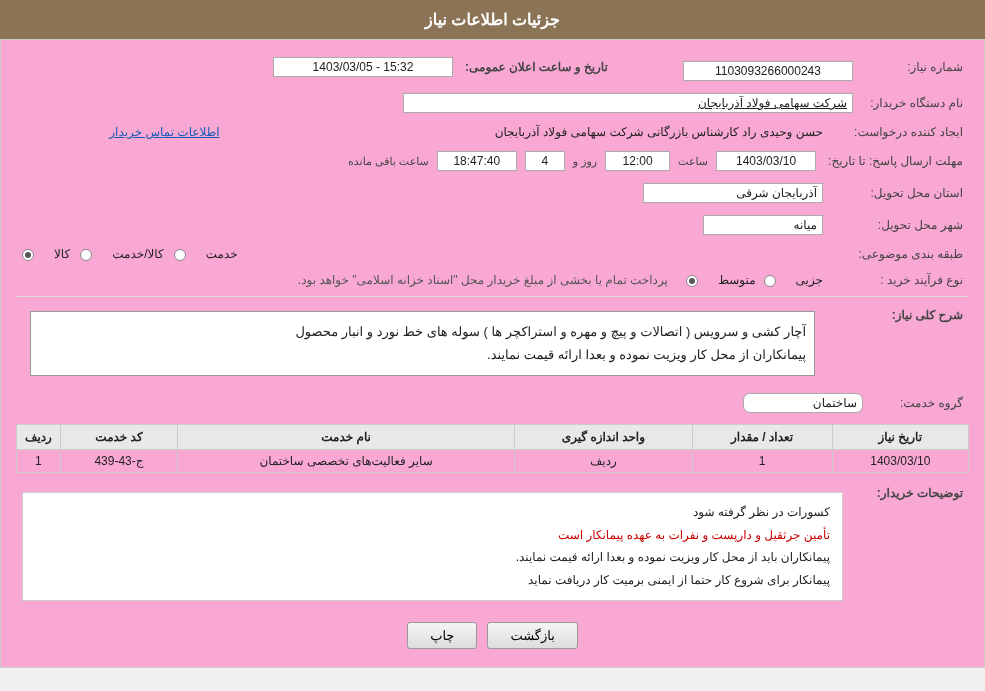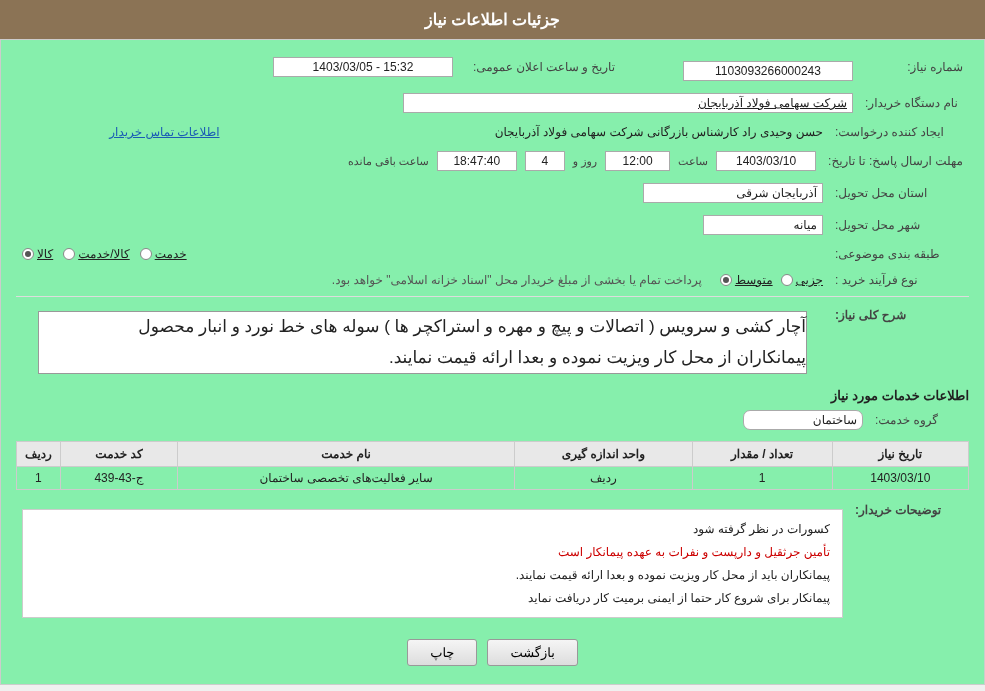--- a/index.html
+++ b/index.html
@@ -6,21 +6,21 @@
     body {
       font-family: Tahoma, Arial, sans-serif;
       font-size: 13px;
       background: #f0f0f0;
       direction: rtl;
       color: #222;
     }
     .container {
       width: 985px;
       margin: 0 auto;
-      background: #86efac;
+      background: #f9a8d4;
     }
     .header {
       background: #8b7355;
       color: #fff;
       text-align: center;
       padding: 10px 0;
       font-size: 16px;
       font-weight: bold;
     }
     .main-content {
@@ -32,21 +32,21 @@
       width: 100%;
       border-collapse: collapse;
       margin-bottom: 6px;
     }
     .info-table td {
       padding: 3px 6px;
       vertical-align: middle;
       font-size: 12px;
     }
     .label-cell {
-      text-align: left;
+      text-align: right;
       color: #444;
       white-space: nowrap;
       width: auto;
       min-width: 100px;
     }
     .value-cell {
       text-align: right;
     }
     .input-box {
       border: 1px solid #aaa;
@@ -78,23 +78,22 @@
       color: #444;
     }
     .radio-group {
       display: flex;
       gap: 10px;
       flex-direction: row-reverse;
       align-items: center;
     }
     .radio-item {
       display: flex;
-      align-items: center;
-      gap: 3px;
-      text-decoration: underline;
+      align-items: flex-end;
+      gap: 20px;
     }
     .radio-circle {
       width: 12px;
       height: 12px;
       border-radius: 50%;
       border: 1px solid #888;
       background: #fff;
       display: inline-block;
       position: relative;
     }
@@ -103,23 +102,24 @@
       width: 6px;
       height: 6px;
       border-radius: 50%;
       background: #555;
       position: absolute;
       top: 2px;
       left: 2px;
     }
     .description-box {
       border: 1px solid #999;
-      background: #fff;
-      margin: 5px 16px;
-      font-size: 17px;
+      padding: 8px;
+      background: #fff;
+      margin: 5px 8px;
+      font-size: 13px;
       text-align: right;
       line-height: 1.8;
     }
     .data-table {
       width: 100%;
       border-collapse: collapse;
       margin: 8px 0;
     }
     .data-table th {
       background: #e8e8e8;
@@ -191,21 +191,21 @@
   <div class="main-content">
 
     <table class="info-table">
       <tbody>
           <tr>
         <td class="label-cell" style="text-align:right;width:110px;">شماره نیاز:</td>
         <td class="value-cell" style="width:200px;">
           <div class="input-box" style="min-width:170px;text-align:center;direction:ltr;margin-top:8px;">1103093266000243</div>
         </td>
         <td style="width:30px;"></td>
-        <td class="label-cell" style="text-align:center;width:170px;">تاریخ و ساعت اعلان عمومی:</td>
+        <td class="label-cell" style="text-align:left;width:170px;font-weight:bold;">تاریخ و ساعت اعلان عمومی:</td>
         <td class="value-cell">
           <div class="input-box" style="min-width:180px;text-align:center;direction:ltr;">1403/03/05 - 15:32</div>
         </td>
       </tr>
     </tbody>
       </table>
 
     <table class="info-table">
       <tbody>
           <tr>
@@ -327,21 +327,20 @@
         <td class="value-cell">
           <div class="description-box">
             <div>آچار کشی و سرویس ( اتصالات و پیچ و مهره و استراکچر ها ) سوله های خط نورد و انبار محصول</div>
             <div>پیمانکاران از محل کار ویزیت نموده و بعدا ارائه قیمت نمایند.</div>
           </div>
         </td>
       </tr>
     </tbody>
       </table>
 
-    <div class="section-subtitle">اطلاعات خدمات مورد نیاز</div>
 
     <table class="info-table">
       <tbody>
           <tr>
         <td class="label-cell" style="width:100px;">گروه خدمت:</td>
         <td class="value-cell">
           <div class="input-box" style="min-width:120px;border-radius:7px;">ساختمان</div>
         </td>
       </tr>
     </tbody>

